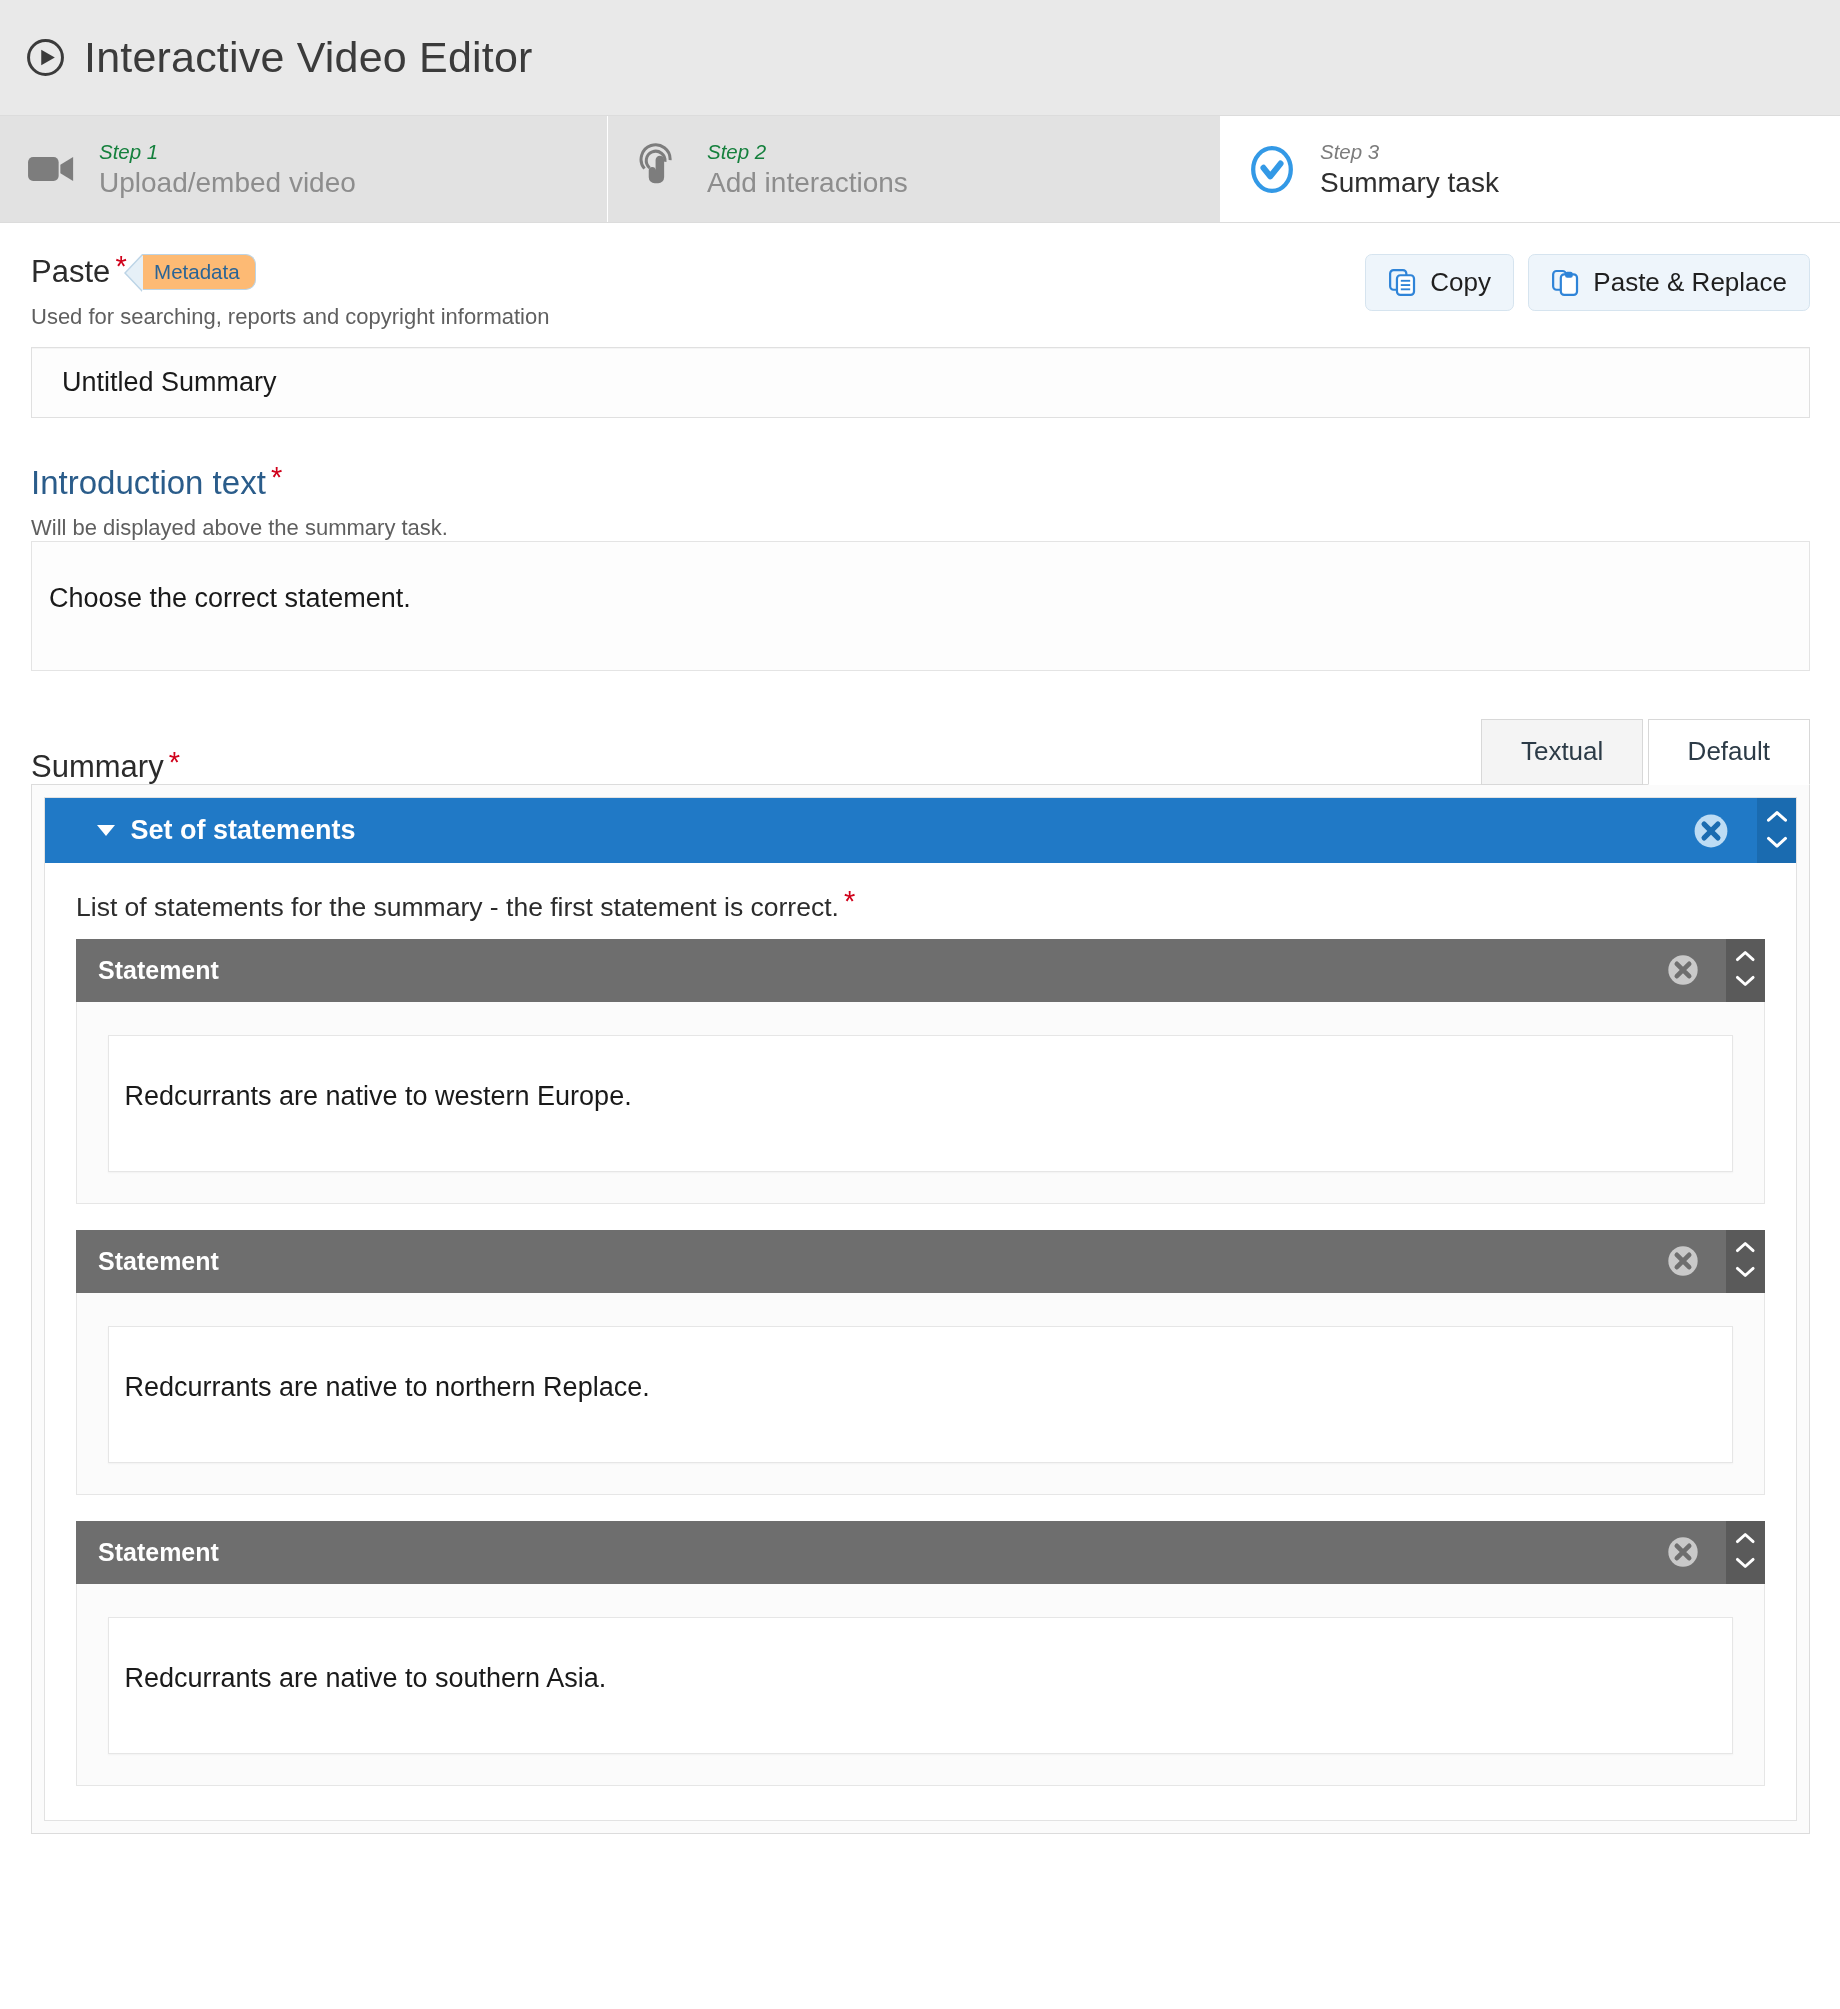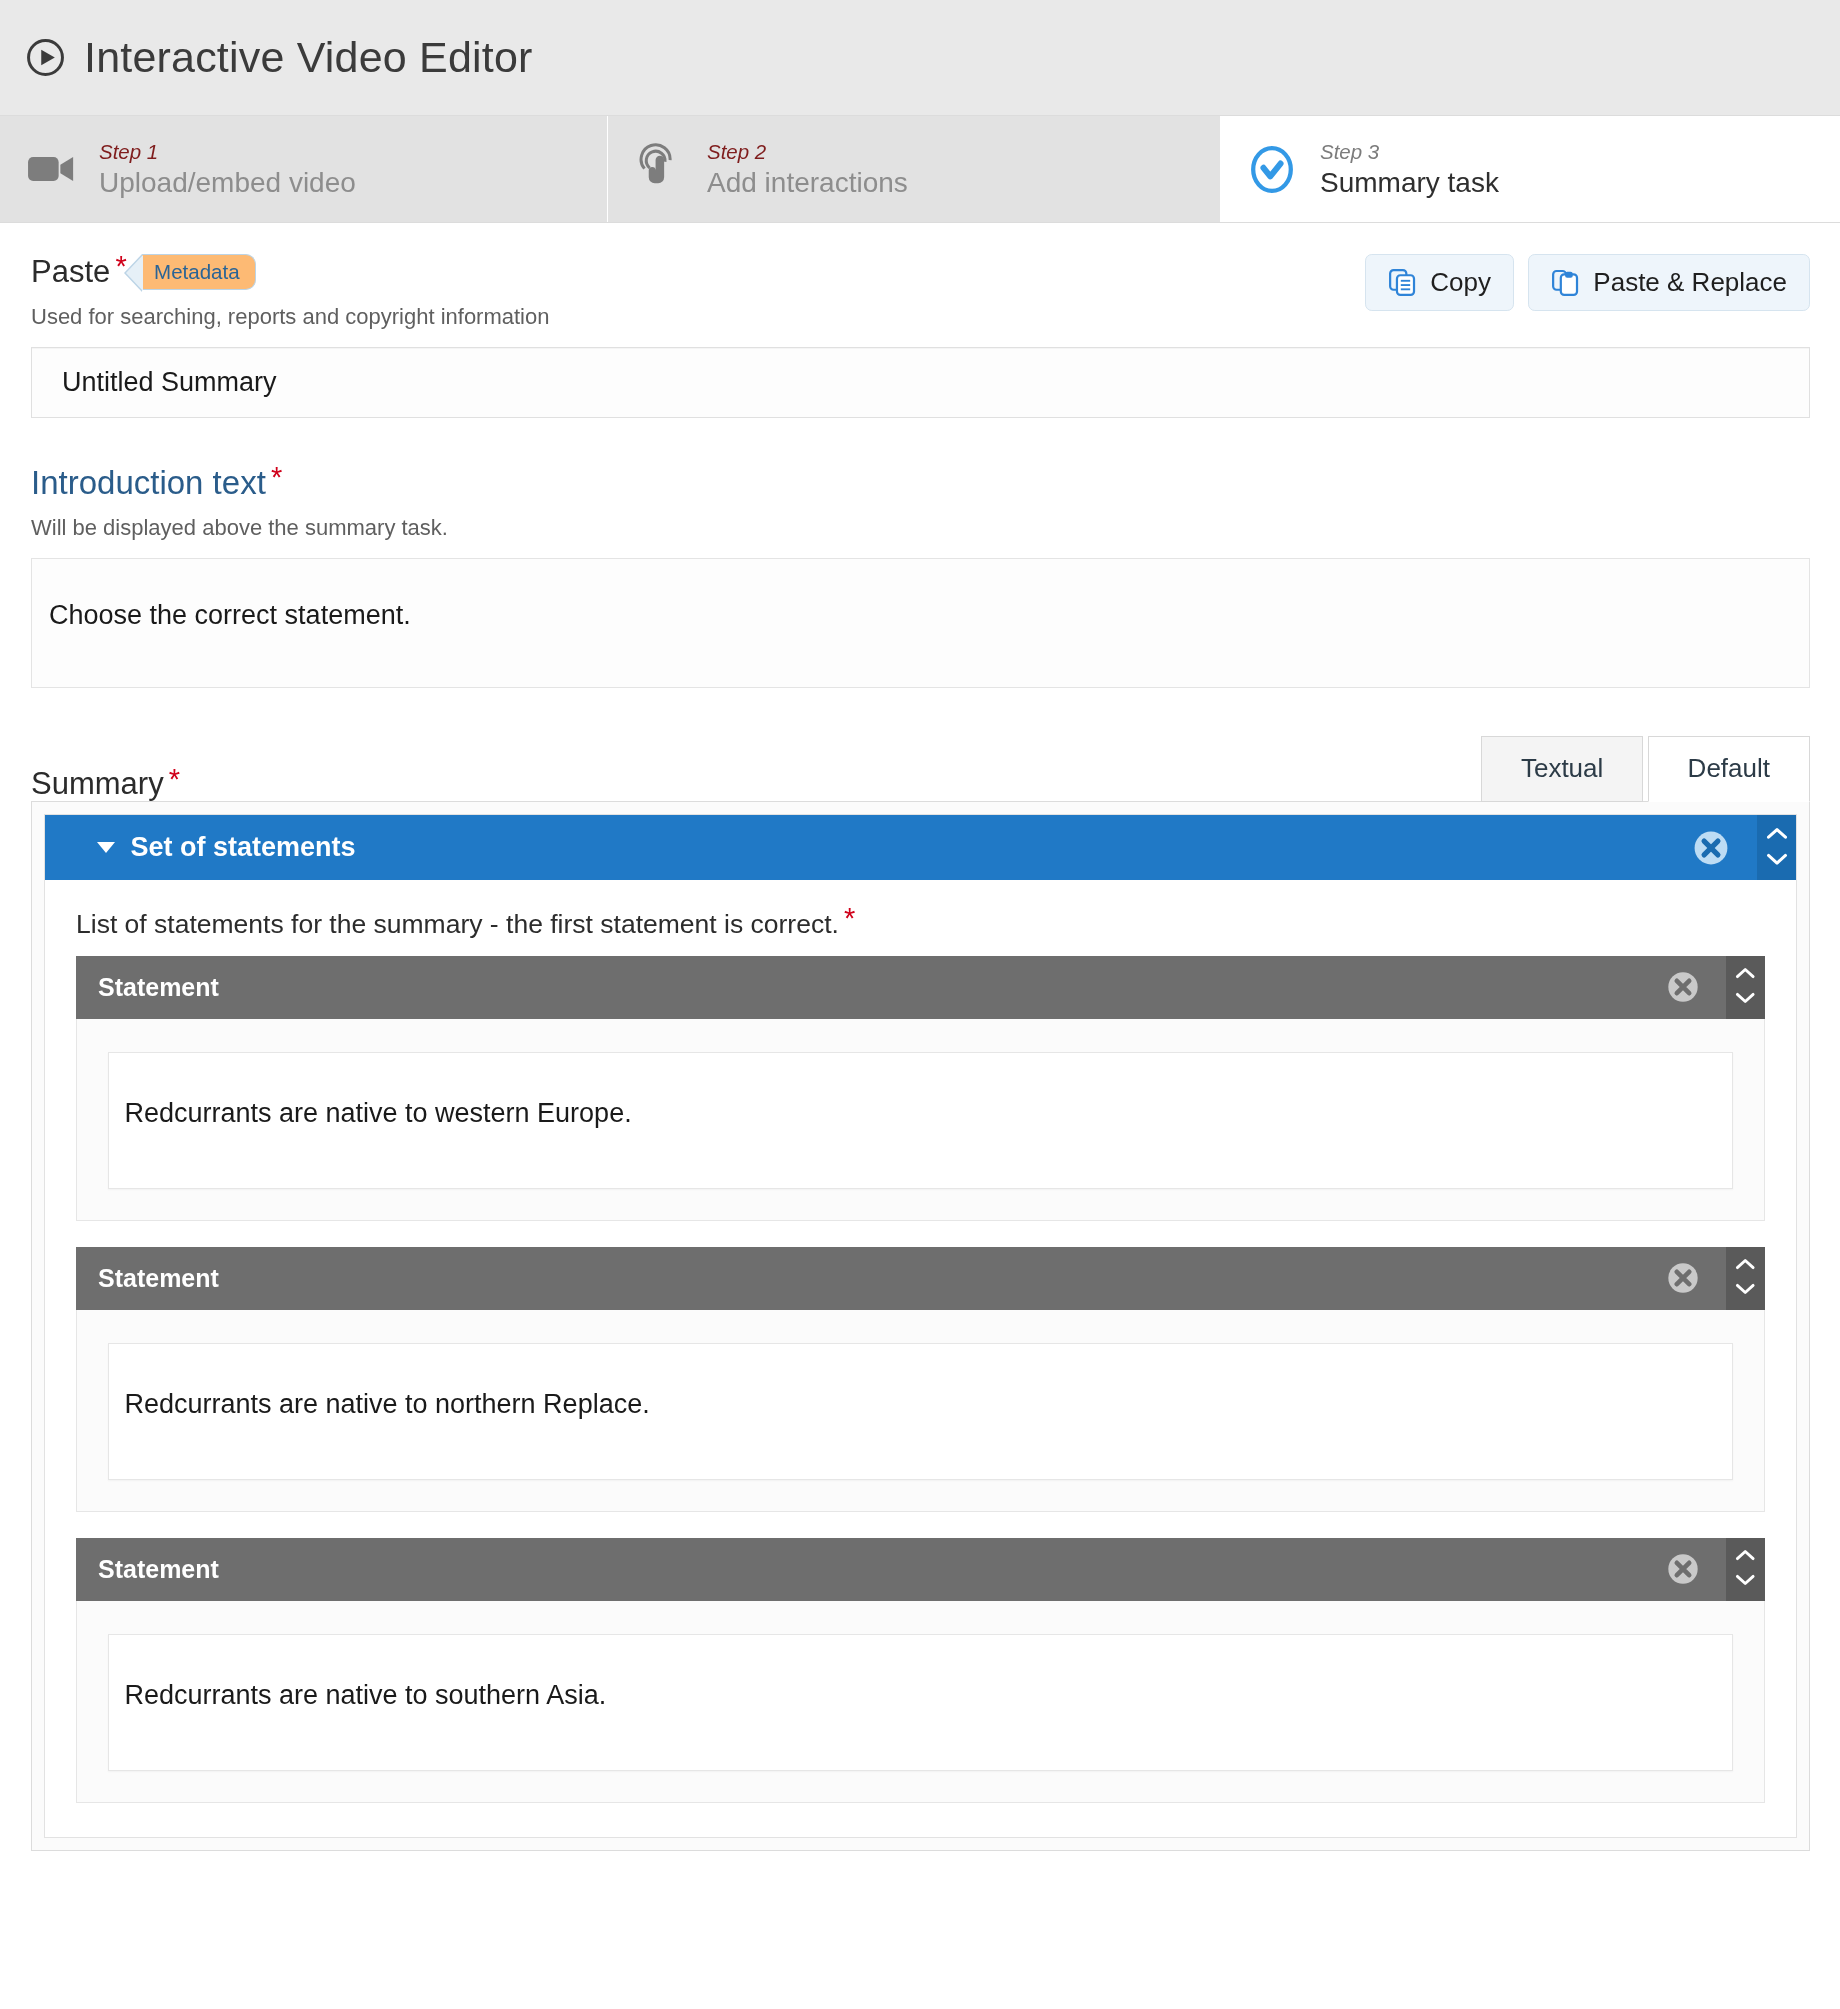--- a/index.html
+++ b/index.html
@@ -52,21 +52,21 @@
   .step .step-icon {
     width: 53px; height: 53px;
     flex: 0 0 53px;
     margin-right: 22px;
     display: flex; align-items: center; justify-content: center;
   }
   .step-text { display: flex; flex-direction: column; justify-content: center; }
   .step-num {
     font-size: 20.5px;
     font-style: italic;
-    color: #7f1d1d;
+    color: #15803d;
     line-height: 1.25;
     margin-bottom: 1.7px;
   }
   .step.s3 .step-num { color: #7c7c7c; }
   .step-label {
     font-size: 28px;
     color: #8d8d8d;
     line-height: 1.2;
   }
   .step.s3 .step-label { color: #2f2f2f; }
@@ -157,21 +157,20 @@
     font-size: 27px;
     color: #1a1a1a;
     padding: 19px 30px;
     font-family: "Liberation Sans", sans-serif;
     outline: none;
     box-shadow: 0 0.9px 0 rgba(0,0,0,.03) inset;
   }
 
   .rich-box {
     width: 100%;
-    margin-top: 17px;
     border: 0.9px solid #e4e4e4;
     background: #fdfdfd;
     min-height: 130px;
     padding: 41px 17px;
     font-size: 27px;
     color: #1a1a1a;
   }
 
   
   .summary-head {

